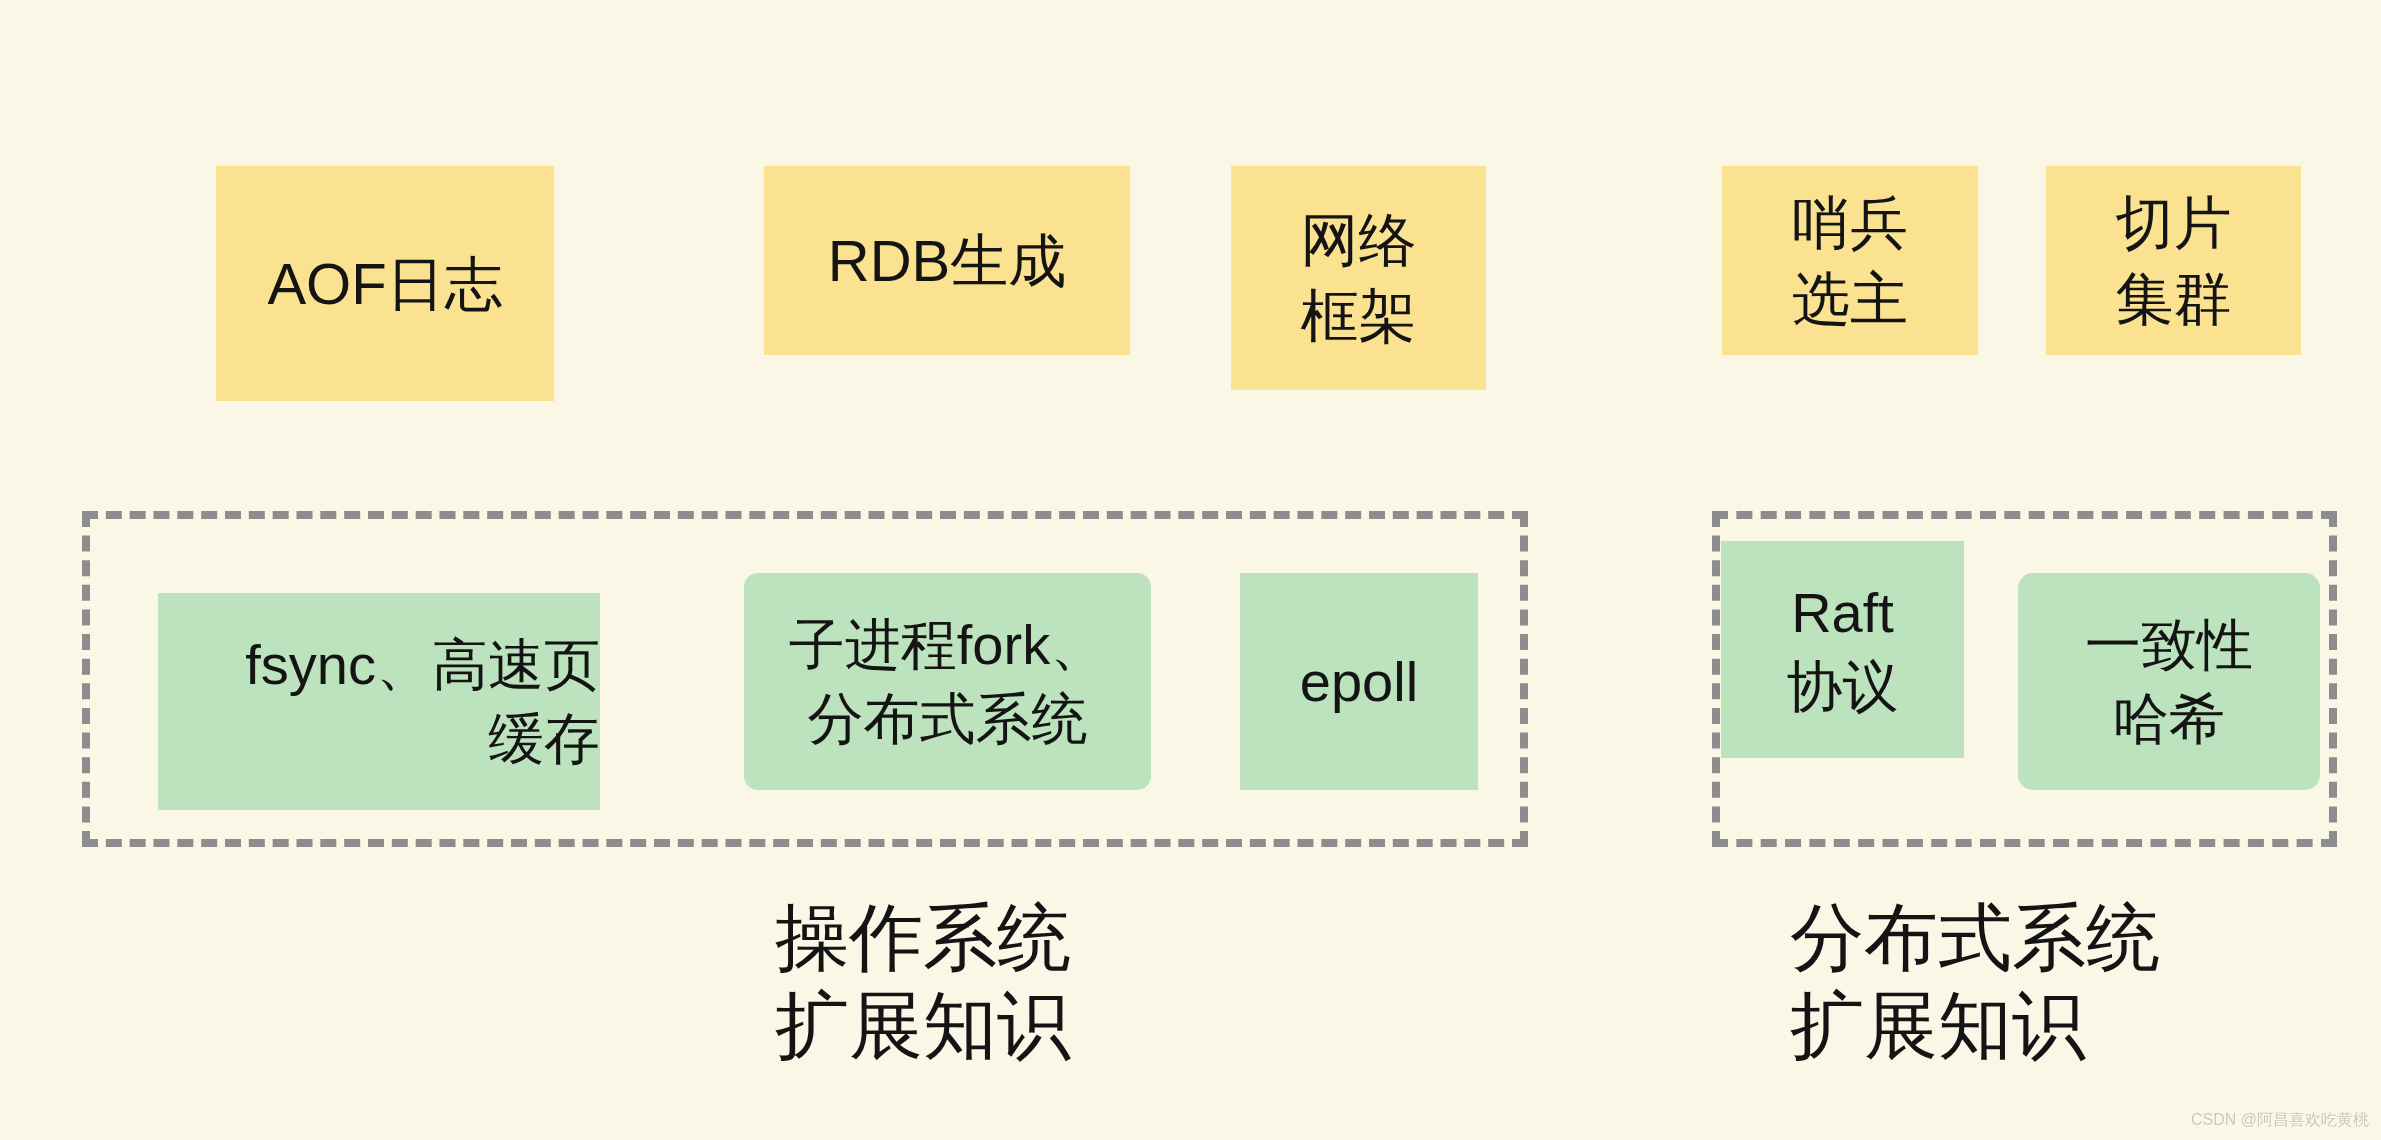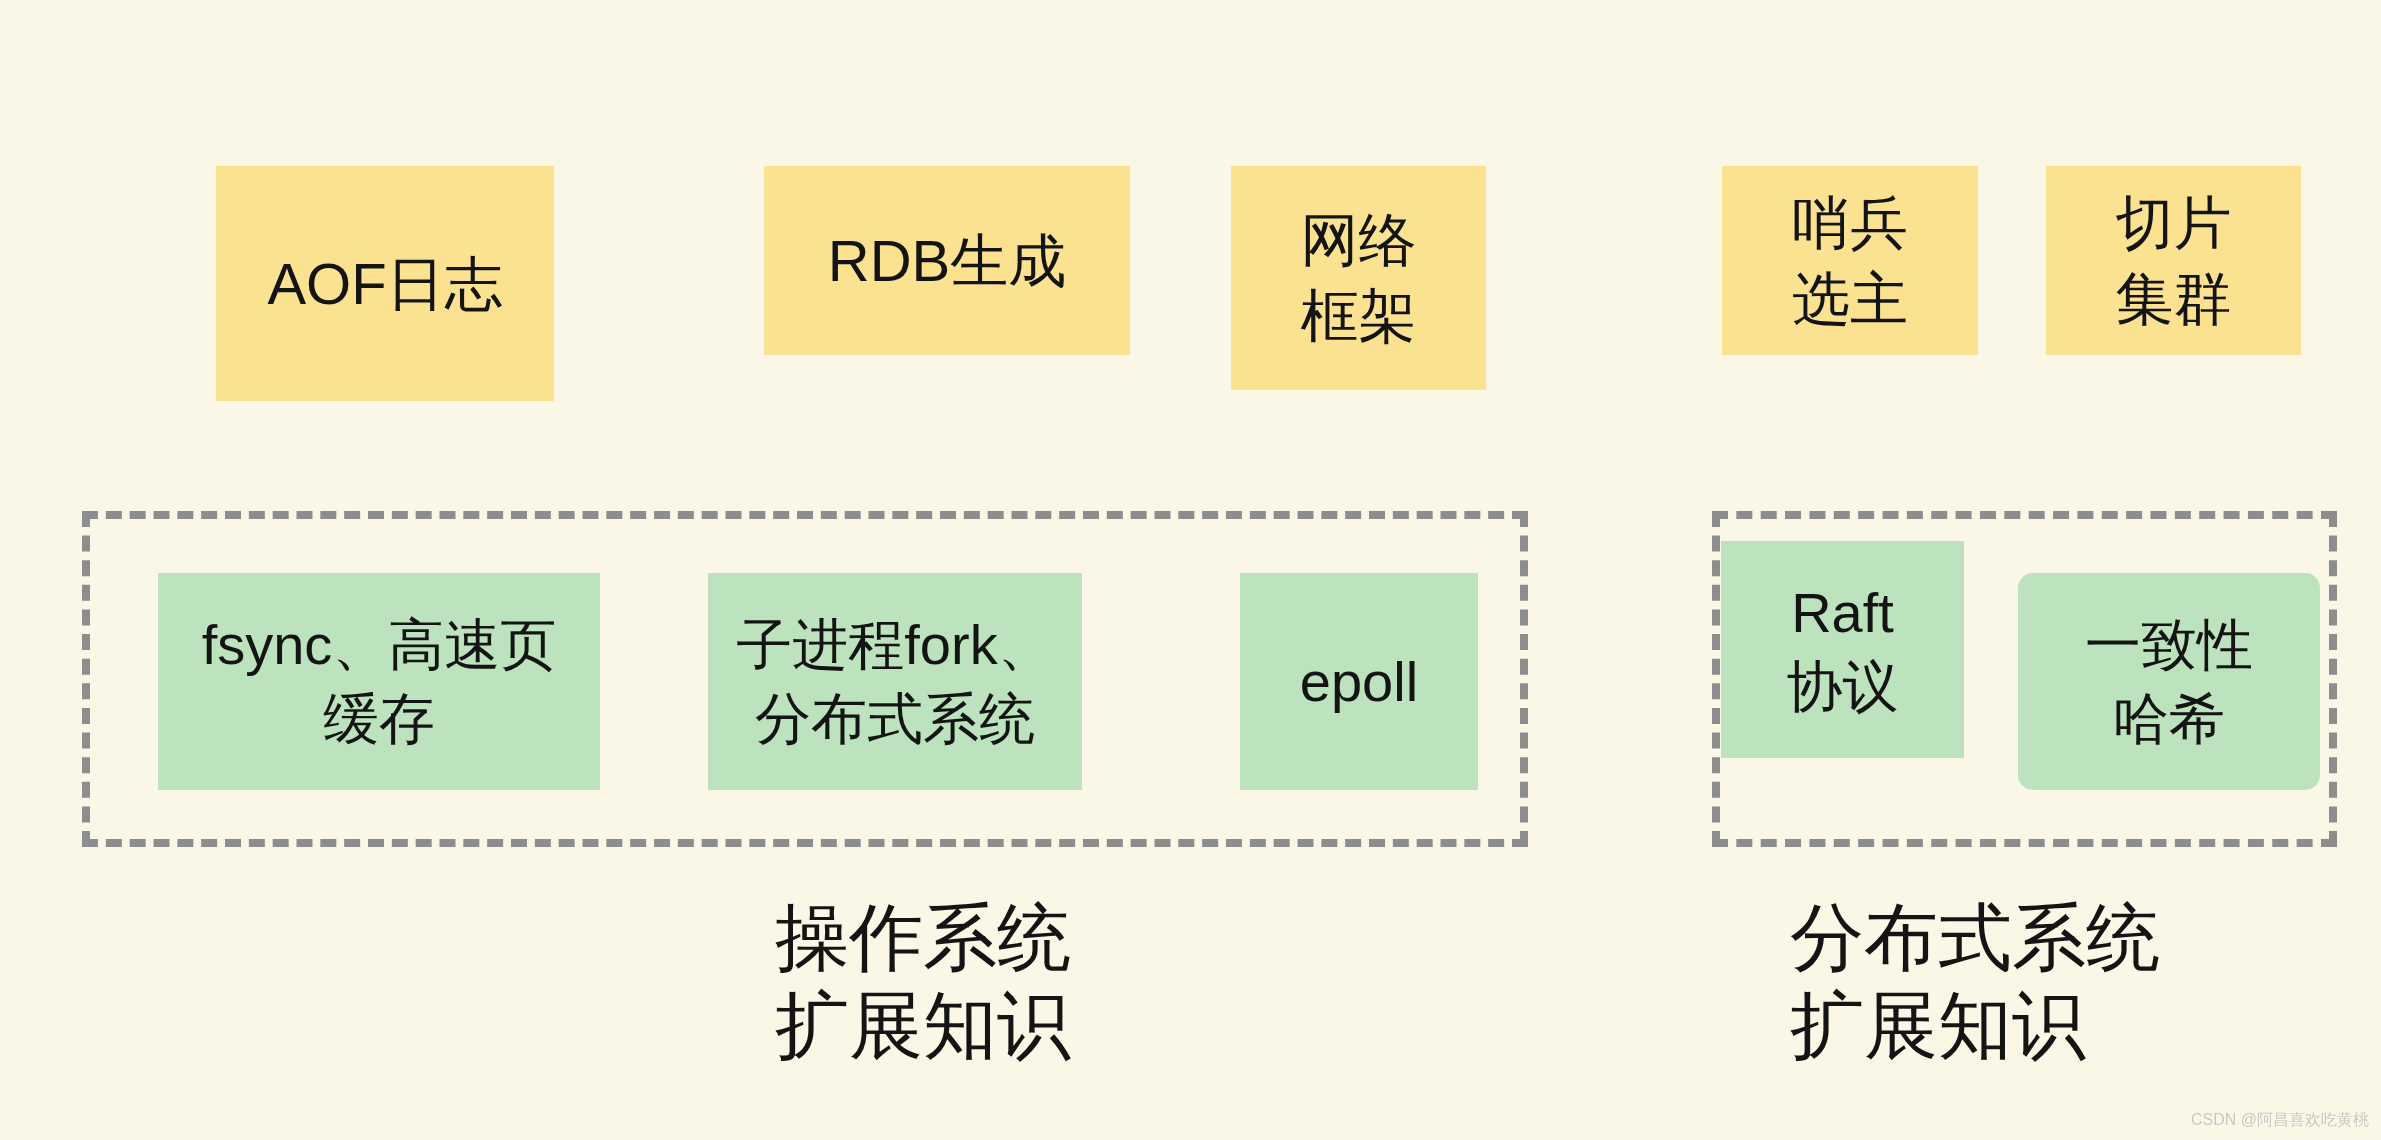--- a/index.html
+++ b/index.html
@@ -51,22 +51,22 @@
   
   #n-aof     {left:216px;  top:166px; width:338px; height:235px;}
   #n-rdb     {left:764px;  top:166px; width:366px; height:189px;}
   #n-net     {left:1231px; top:166px; width:255px; height:224px;}
   #n-sentinel{left:1722px; top:166px; width:256px; height:189px;}
   #n-shard   {left:2046px; top:166px; width:255px; height:189px;}
   
   #group-os-border  {left:82px;   top:511px; width:1446px; height:336px;}
   #group-dist-border{left:1712px; top:511px; width:625px;  height:336px;}
   
-  #g-fsync{left:158px;  top:573px; width:442px; height:217px;}
-  #g-fork {left:708px;  top:573px; width:374px; height:217px;}
+  #g-fsync{left:158px;  top:593px; width:442px; height:217px;align-items:flex-end;}
+  #g-fork {left:744px;  top:573px; width:407px; height:217px;border-radius:14px;}
   #g-epoll{left:1240px; top:573px; width:238px; height:217px;}
   #g-raft {left:1721px; top:541px; width:243px; height:217px;}
   #g-hash {left:2018px; top:573px; width:302px; height:217px;border-radius:15px;}
   
   .group-label{
     position:absolute;
     top:894px;
     font-size:74px;
     line-height:88px;
     color:var(--text);

